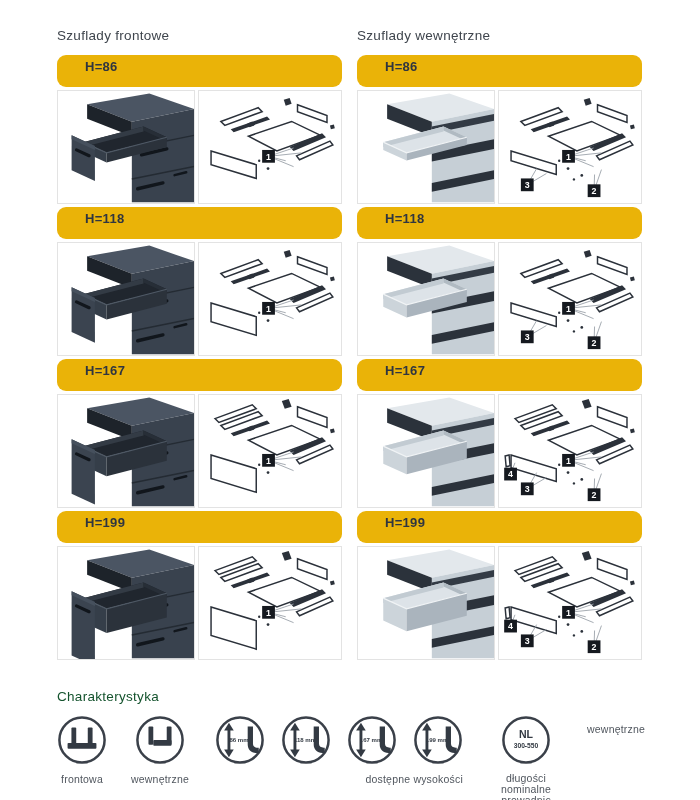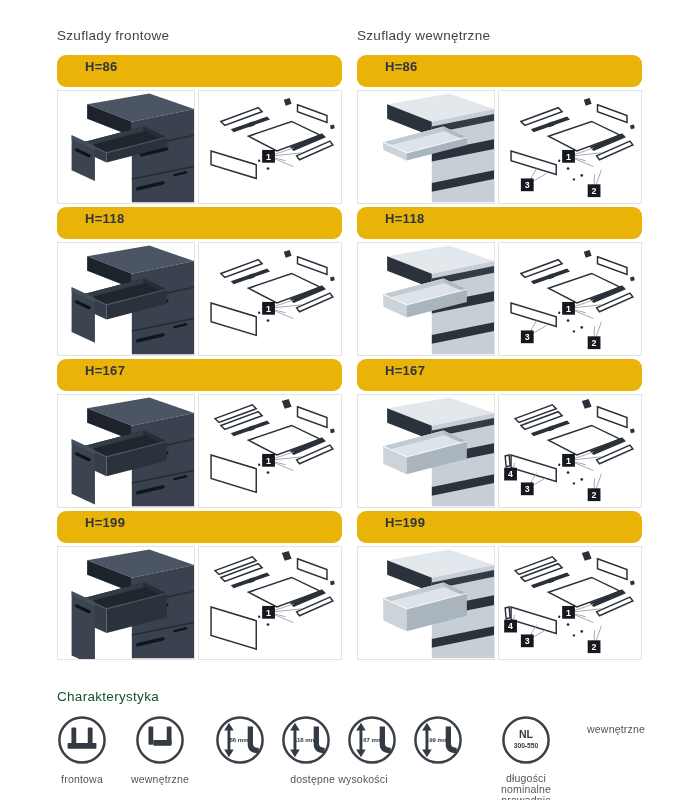--- a/index.html
+++ b/index.html
@@ -26,21 +26,21 @@
   .pane.diagram{flex:1;}
   .pane svg{display:block;width:100%;height:100%;}
   
   .chars-title{font-size:13.5px;font-weight:400;color:#14532d;margin:26px 0 0 0;letter-spacing:0.3px;}
   .chars-bar{display:flex;align-items:flex-start;margin-top:11px;}
   .cunit{display:flex;flex-direction:column;align-items:center;}
   .cunit .cicon{width:50px;height:50px;text-align:right;}
   .cicon svg{display:block;width:50px;height:50px;}
   .clabel{margin-top:8px;font-size:10.5px;color:#50565e;text-align:center;white-space:nowrap;letter-spacing:0.2px;}
   .clabel.wrap{white-space:normal;width:74px;line-height:11px;}
-  .cgroup{display:flex;flex-direction:column;align-items:center;}
+  .cgroup{display:flex;flex-direction:column;align-items:flex-end;}
   .cicons{display:flex;gap:16px;}
   .cdiv{width:2px;height:44px;background:#3c424b;margin:2px 13px 0 13px;}
   .mr{margin-right:24px;}
 </style>
 </head>
 <body>
 
 <div class="page">
 
 

